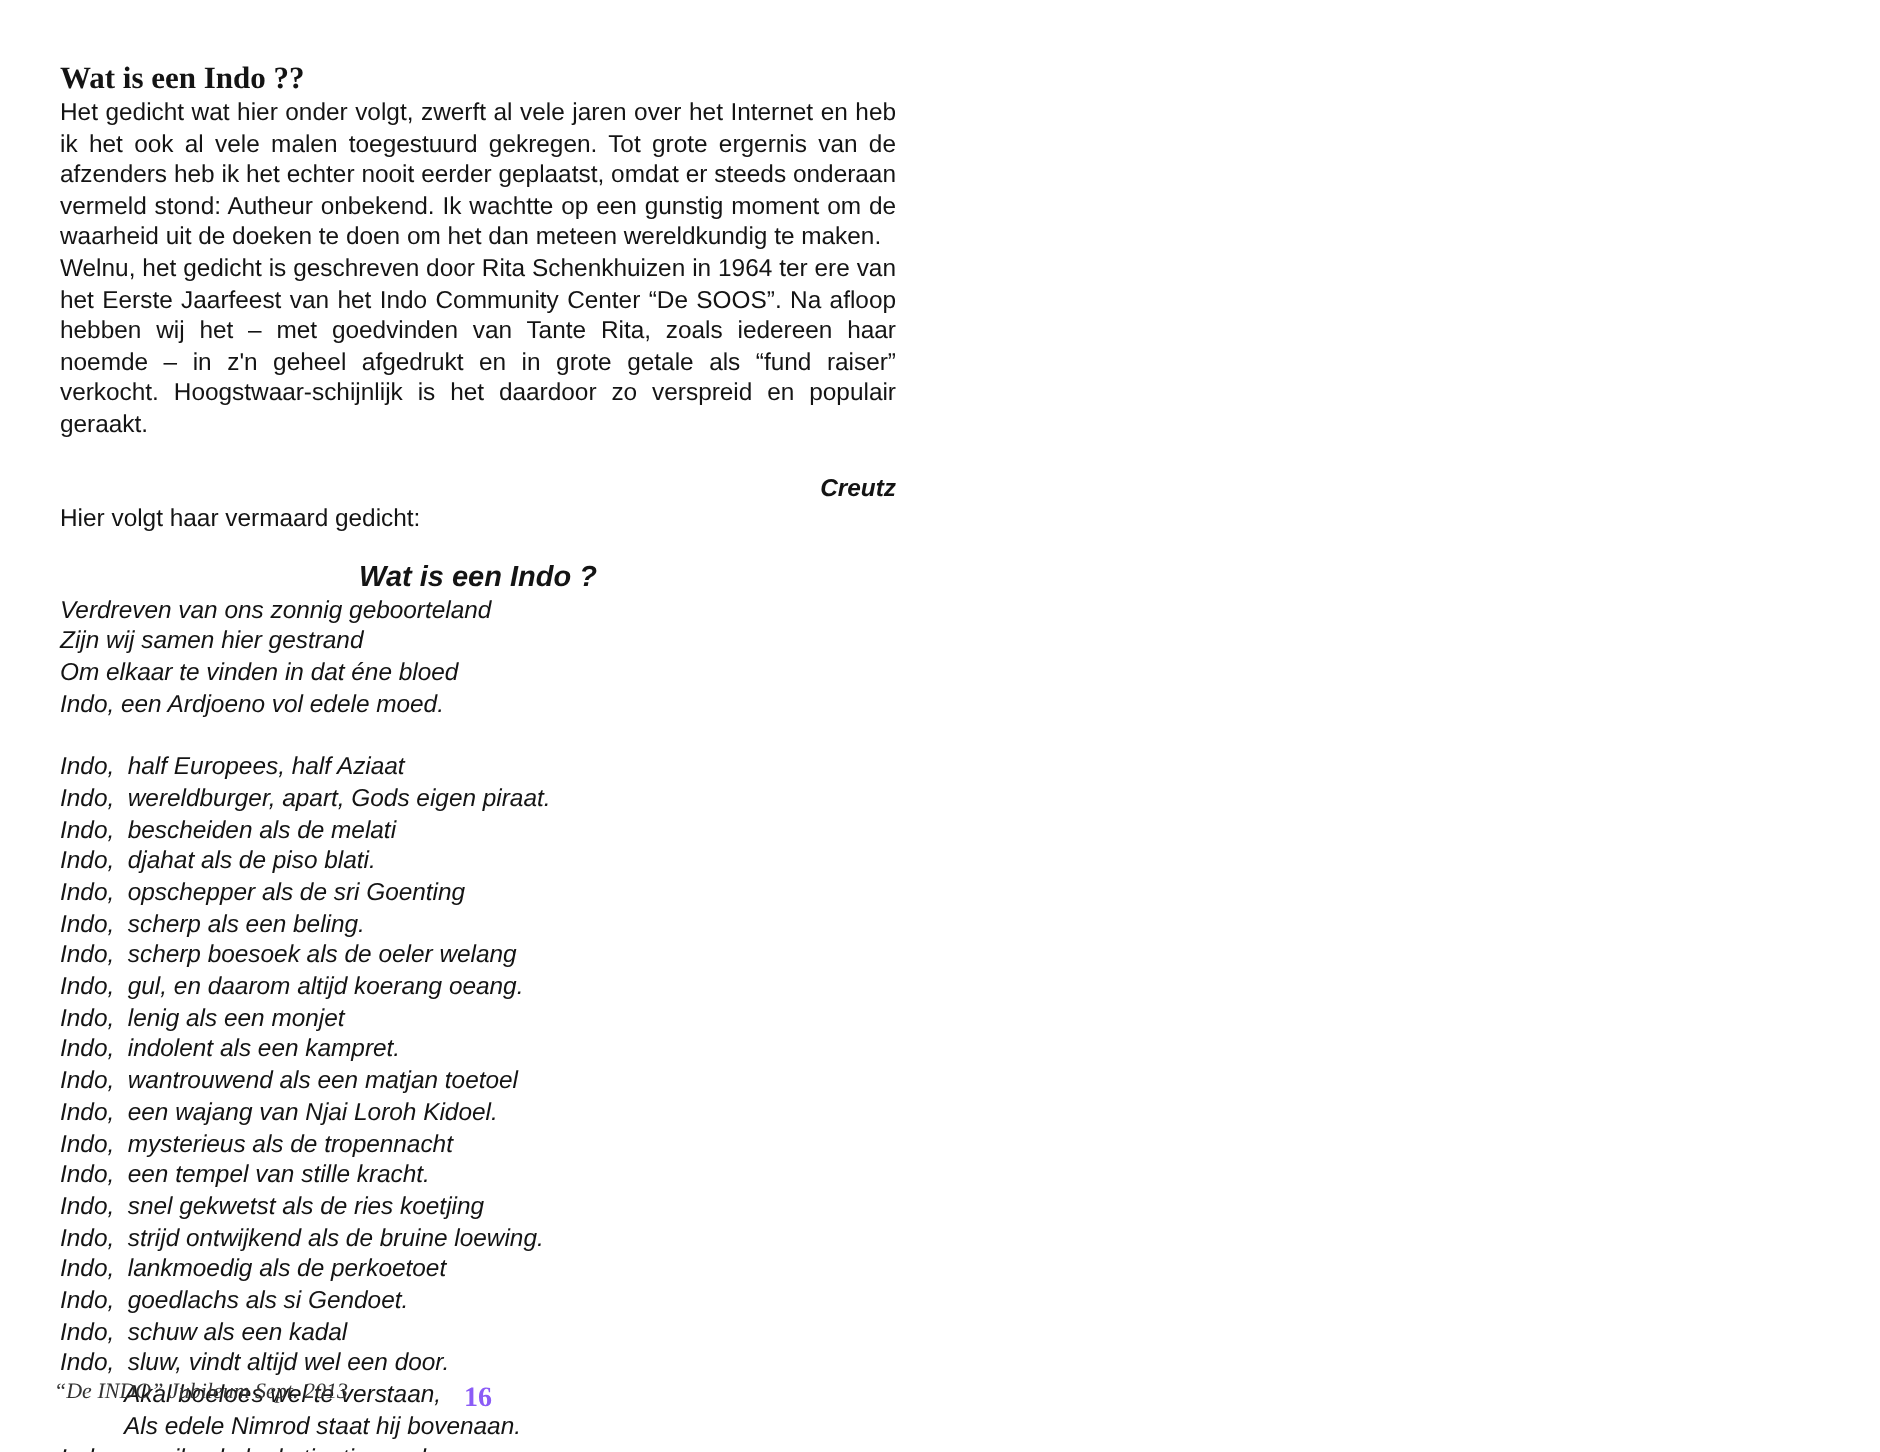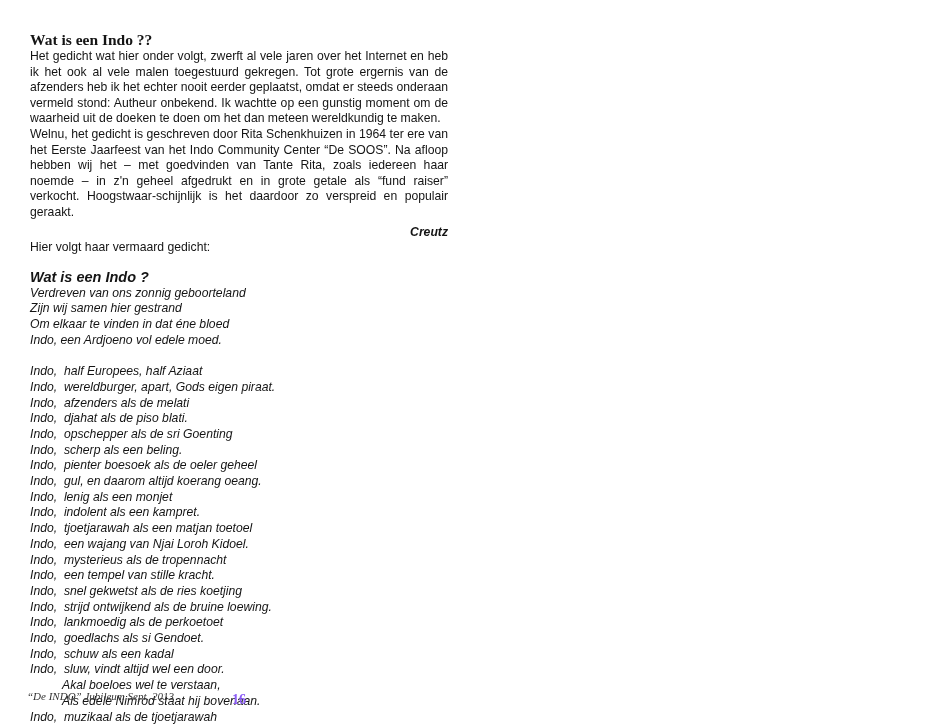--- a/index.html
+++ b/index.html
@@ -7,22 +7,22 @@
   .page { position: absolute; top: 0; height: 726px; }
   #left-page { left: 0; width: 470px; }
   #right-page { left: 470px; width: 470px; }
 
   .col { position: absolute; font-family: "Liberation Sans", sans-serif; font-size: 12.2px; line-height: 15.6px; }
   #left-col { left: 30px; top: 30px; width: 418px; }
 
   .title-serif { font-family: "Liberation Serif", serif; font-weight: bold; font-size: 15.5px; line-height: 19px; margin: 0; }
   p { margin: 0; text-align: justify; }
   .gap { height: 15.6px; }
-  .signature { text-align: right; font-weight: bold; font-style: italic; margin-top: 4px; }
-  .poem-title { font-weight: bold; font-style: italic; font-size: 14.5px; line-height: 17px; margin-top: 13px; }
+  .signature { text-align: right; font-weight: bold; font-style: italic; margin-top: 16px; }
+  .poem-title { font-weight: bold; font-style: italic; font-size: 14.5px; line-height: 17px; margin-top: 13px; text-align: center; }
   .poem-line { font-style: italic; white-space: pre; line-height: 15.7px; }
   .poem-indent { padding-left: 32px; }
 
   .footer-title { position: absolute; font-family: "Liberation Serif", serif; font-style: italic; font-size: 11px; color: #333; text-align: right; }
   .page-num { position: absolute; font-family: "Liberation Serif", serif; font-weight: bold; font-size: 14px; color: #8b5cf6; }
   #left-footer-title { left: 27px; top: 690px; }
   #left-page-num { left: 232px; top: 692px; }
 </style>
 </head>
 <body>
@@ -38,29 +38,29 @@
     <div id="stanza1">
         <div class="poem-line">Verdreven van ons zonnig geboorteland</div>
         <div class="poem-line">Zijn wij samen hier gestrand</div>
         <div class="poem-line">Om elkaar te vinden in dat éne bloed</div>
         <div class="poem-line">Indo, een Ardjoeno vol edele moed.</div>
       </div>
     <div class="gap"></div>
     <div id="stanza2">
         <div class="poem-line">Indo,  half Europees, half Aziaat</div>
         <div class="poem-line">Indo,  wereldburger, apart, Gods eigen piraat.</div>
-        <div class="poem-line">Indo,  afzenders als de melati</div>
+        <div class="poem-line">Indo,  bescheiden als de melati</div>
         <div class="poem-line">Indo,  djahat als de piso blati.</div>
         <div class="poem-line">Indo,  opschepper als de sri Goenting</div>
         <div class="poem-line">Indo,  scherp als een beling.</div>
-        <div class="poem-line">Indo,  pienter boesoek als de oeler geheel</div>
+        <div class="poem-line">Indo,  scherp boesoek als de oeler welang</div>
         <div class="poem-line">Indo,  gul, en daarom altijd koerang oeang.</div>
         <div class="poem-line">Indo,  lenig als een monjet</div>
         <div class="poem-line">Indo,  indolent als een kampret.</div>
-        <div class="poem-line">Indo,  tjoetjarawah als een matjan toetoel</div>
+        <div class="poem-line">Indo,  wantrouwend als een matjan toetoel</div>
         <div class="poem-line">Indo,  een wajang van Njai Loroh Kidoel.</div>
         <div class="poem-line">Indo,  mysterieus als de tropennacht</div>
         <div class="poem-line">Indo,  een tempel van stille kracht.</div>
         <div class="poem-line">Indo,  snel gekwetst als de ries koetjing</div>
         <div class="poem-line">Indo,  strijd ontwijkend als de bruine loewing.</div>
         <div class="poem-line">Indo,  lankmoedig als de perkoetoet</div>
         <div class="poem-line">Indo,  goedlachs als si Gendoet.</div>
         <div class="poem-line">Indo,  schuw als een kadal</div>
         <div class="poem-line">Indo,  sluw, vindt altijd wel een door.</div>
         <div class="poem-line poem-indent">Akal boeloes wel te verstaan,</div>

